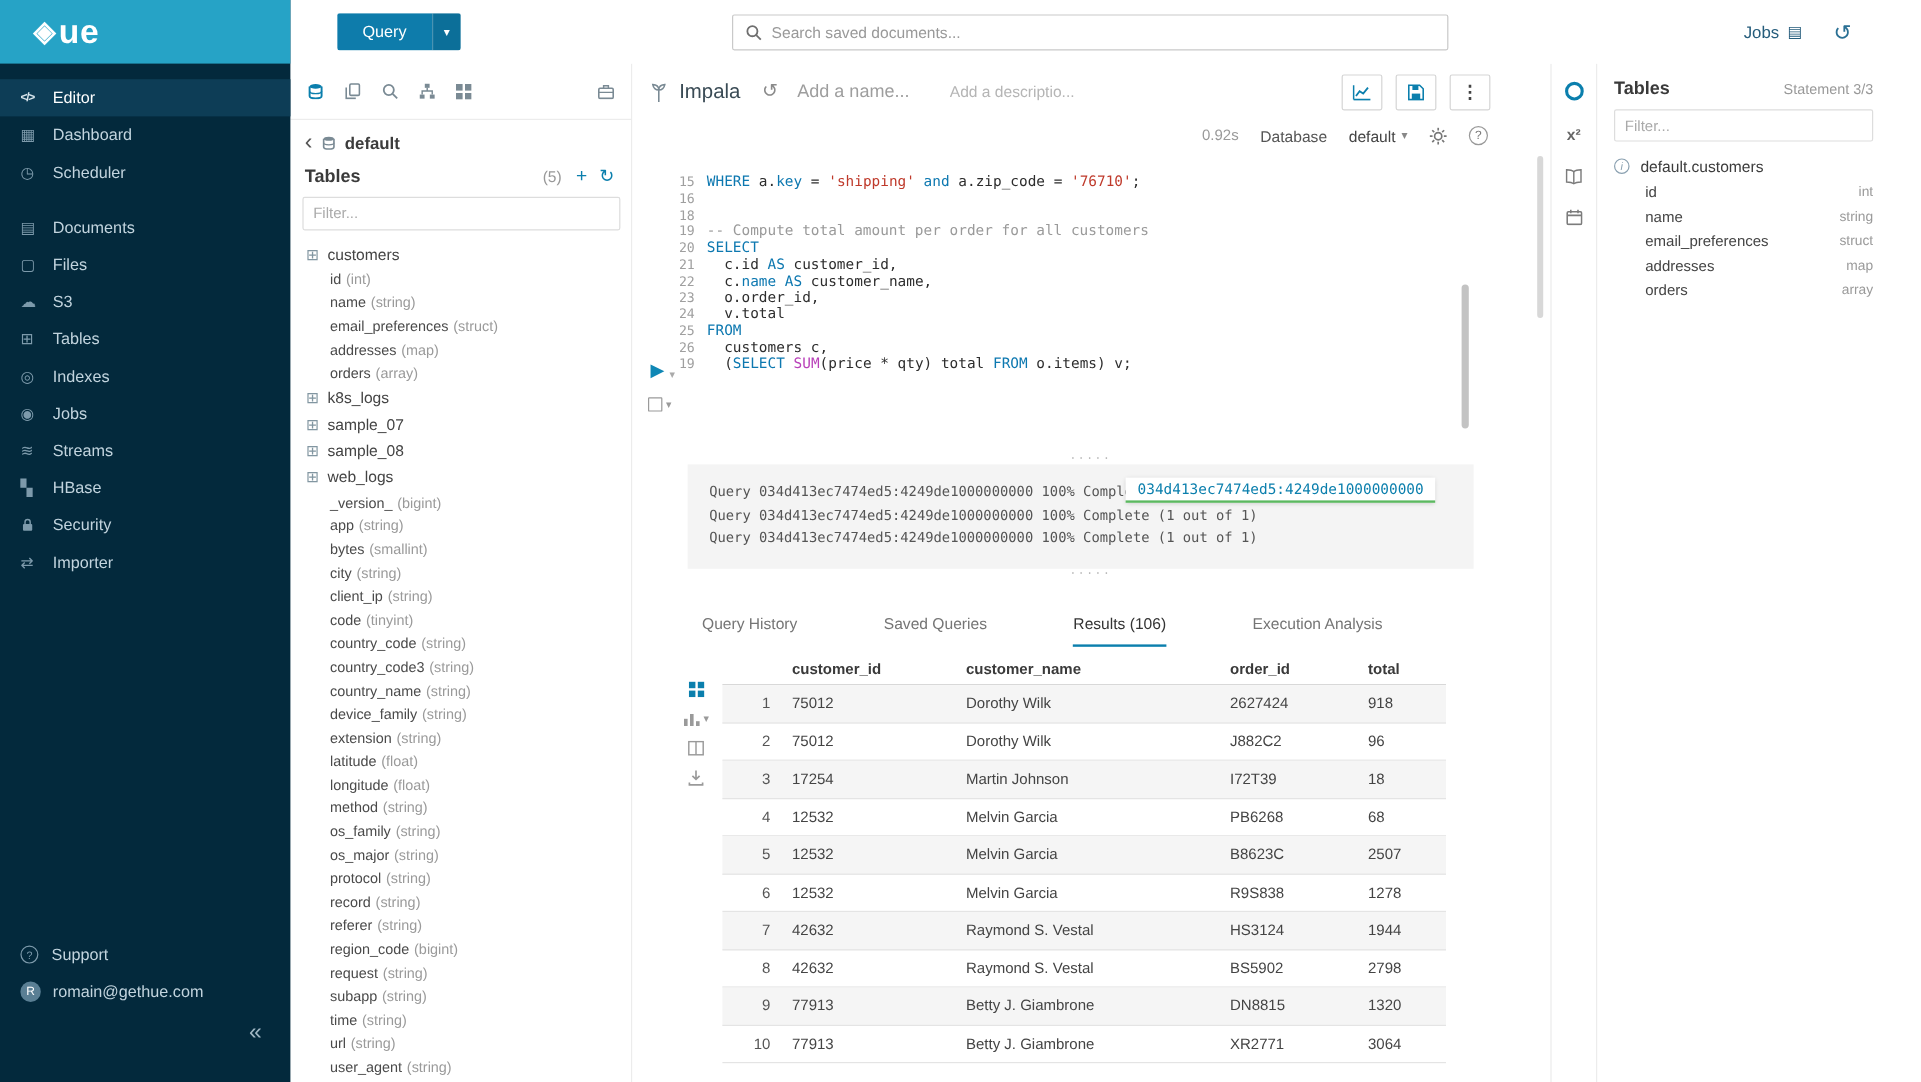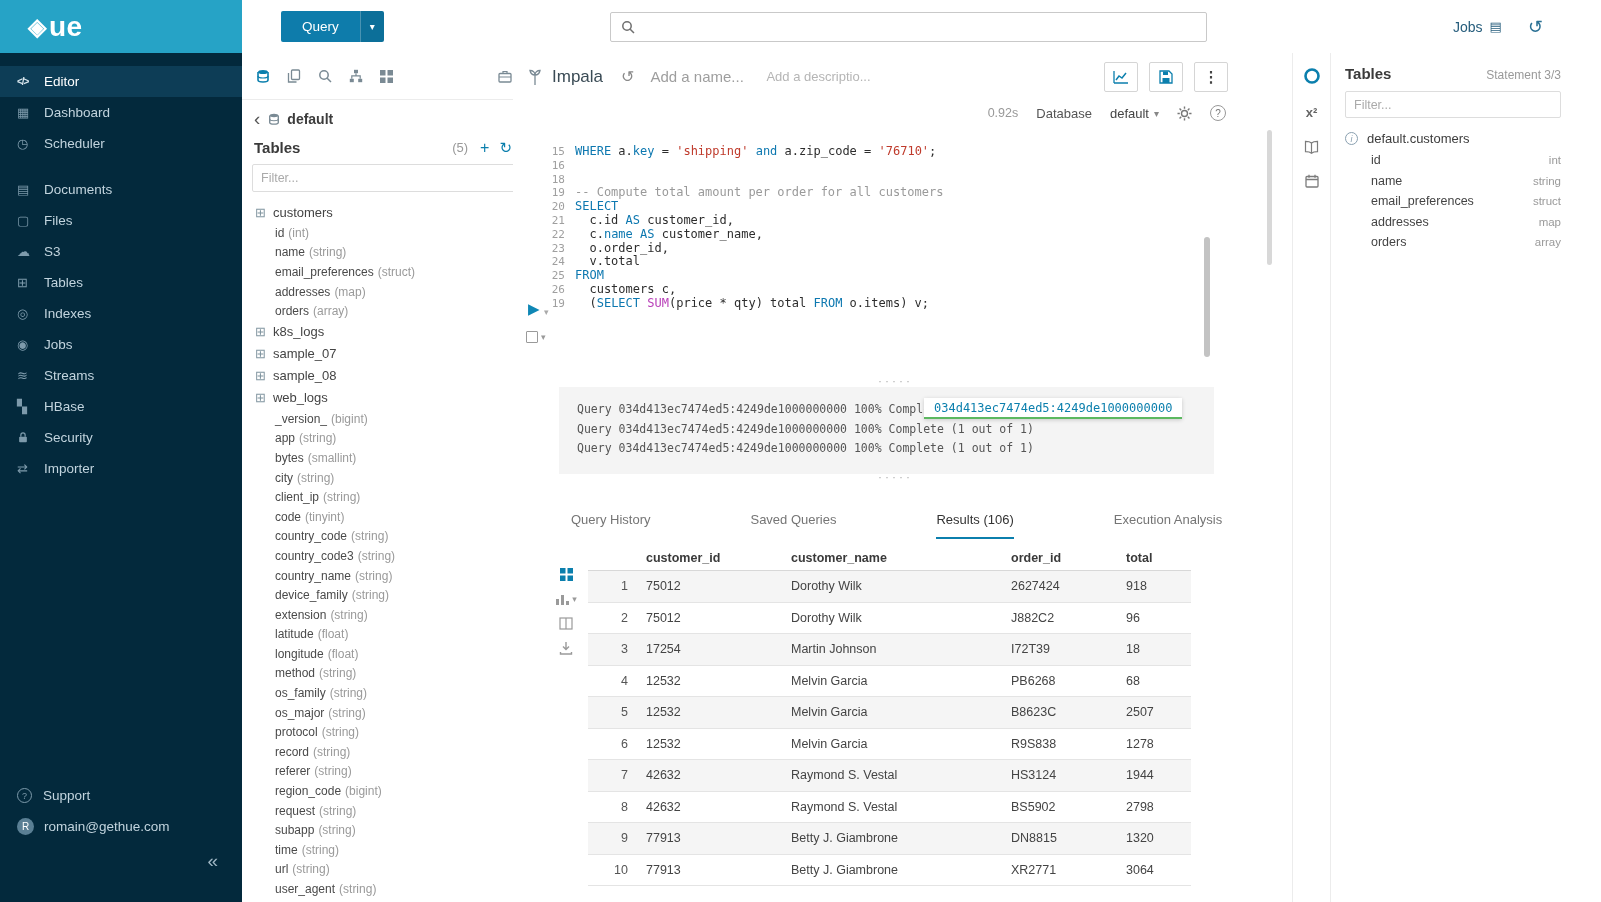--- a/index.html
+++ b/index.html
@@ -61,28 +61,28 @@
   .al-refresh{color:var(--accent);font-size:15px;margin-left:10px;cursor:pointer;line-height:1}
   .al-filter{display:block;margin:2px 10px 8px;width:265px;height:28px;border:1px solid #ddd;border-radius:2px;padding:0 8px;font-size:12.5px;color:#333}
   .al-filter::placeholder{color:#aaa}
   .al-tree{position:absolute;top:148px;bottom:0;left:0;right:0;overflow:hidden;padding-left:13px}
   .t-row{display:flex;align-items:center;height:22px;font-size:13px;color:#444;cursor:pointer}
   .tbl-icon{color:#8296a1;margin-right:7px;font-size:13px;line-height:1}
   .c-row{display:flex;align-items:center;height:19.6px;padding-left:20px;font-size:12px;color:#4a4a4a;cursor:pointer}
   .c-type{color:#9a9a9a;margin-left:4px}
 
   
-  .main{position:absolute;left:513px;top:53px;width:765px;bottom:0;background:#fff}
+  .main{position:absolute;left:527px;top:53px;width:765px;bottom:0;background:#fff}
   .ed-head{height:47px;display:flex;align-items:center;padding:0 14px}
   .impala-ic{color:#7a8a94;margin-right:9px}
   .engine{font-size:17px;color:#3a4b55}
   .ed-history{color:#8a8a8a;font-size:16px;margin:0 16px 0 18px;cursor:pointer;line-height:1}
   .name-input{border:none;font-size:15px;width:108px;color:#444}
   .name-input::placeholder{color:#9e9e9e}
-  .desc-input{border:none;font-size:13px;width:125px;margin-left:8px;color:#555}
+  .desc-input{border:none;font-size:13px;width:125px;margin-left:19px;color:#555}
   .desc-input::placeholder{color:#b5b5b5}
   .ed-actions{margin-left:auto;margin-right:36px;display:flex;gap:11px}
   .ed-btn{width:34px;height:30px;border:1px solid #d5d5d5;border-radius:2px;display:inline-flex;align-items:center;justify-content:center;color:var(--accent);cursor:pointer;background:#fff}
   .ed-btn.kebab{color:#444;font-size:15px;font-weight:bold}
   .ed-toolbar{height:26px;display:flex;align-items:center;justify-content:flex-end;gap:18px;padding-right:52px;font-size:12.5px}
   .exec-time{color:#999}
   .db-label{color:#555;font-size:13px;font-weight:normal}
   .db-select{color:#444;font-size:13px;cursor:pointer;display:inline-flex;align-items:center;gap:5px}
   .dd-caret{color:#888;font-size:10px}
   .gear{color:#777;cursor:pointer;display:inline-flex}
@@ -103,21 +103,21 @@
   .main-scroll{position:absolute;right:6px;top:77px;width:5px;height:135px;background:#d8d8d8;border-radius:3px;cursor:pointer}
 
   .log-section{position:absolute;top:325px;left:0;right:0;height:103px}
   .dots{position:absolute;left:0;right:0;text-align:center;color:#b0b0b0;font-size:12px;letter-spacing:3px;height:9px;line-height:6px;cursor:row-resize}
   .dots.top{top:0}
   .dots.bottom{bottom:-2px}
   .log-box{position:absolute;top:9px;bottom:7px;left:46px;right:64px;background:#f4f4f4;padding:13px 18px;overflow:hidden}
   .log-line{font:11.5px/19.5px "DejaVu Sans Mono",monospace;color:#555;white-space:pre}
   .log-overlay{position:absolute;top:20px;left:411px;background:#fff;padding:3px 10px 2px;font:12px "DejaVu Sans Mono",monospace;color:var(--accent);border-bottom:2px solid var(--ok-underline);box-shadow:0 1px 4px rgba(0,0,0,.18);cursor:pointer;z-index:2}
 
-  .tabs{position:absolute;top:448px;left:0;right:0;height:38px;display:flex;padding-left:58px;gap:100px}
+  .tabs{position:absolute;top:448px;left:0;right:0;height:38px;display:flex;padding-left:58px;gap:72px}
   .tab{font-size:13px;color:#757575;padding-top:11px;height:100%;border-bottom:2px solid transparent;cursor:pointer}
   .tab.active{color:#333;border-bottom-color:var(--accent)}
 
   .results{position:absolute;top:492px;left:0;right:0;bottom:0;overflow:hidden}
   .res-rail{position:absolute;left:40px;top:23px;width:26px;display:flex;flex-direction:column;gap:11px;align-items:center;color:#9a9a9a}
   .rr-ic{cursor:pointer;display:inline-flex;align-items:center}
   .rr-ic.active{color:var(--accent)}
   .mini-caret{font-size:9px;color:#9a9a9a;margin-left:2px}
   .res-table{margin-left:75px;width:603px;font-size:12.5px}
   .r-head{display:flex;height:26px;align-items:center;font-weight:bold;color:#3a3a3a;border-bottom:1px solid #d8d8d8}
@@ -152,20 +152,21 @@
     <span class="qb-main">Query</span>
     <span class="qb-caret">▾</span>
   </div>
   <div class="search-box">
     <span class="search-ic">
       <svg width="14" height="14" viewBox="0 0 14 14">
           <circle cx="6" cy="6" r="4.2" fill="none" stroke="currentColor" stroke-width="1.5"></circle>
           <path d="M9.2 9.2L13 13" stroke="currentColor" stroke-width="1.5"></path>
         </svg>
     </span>
+    <input placeholder="Search saved documents..." style="">
   </div>
   <div class="topbar-right">
     <span class="jobs-link">
       <span>Jobs</span>
       <span class="jobs-ic">▤</span>
     </span>
     <span class="hist-ic">↺</span>
   </div>
 </div>
 

